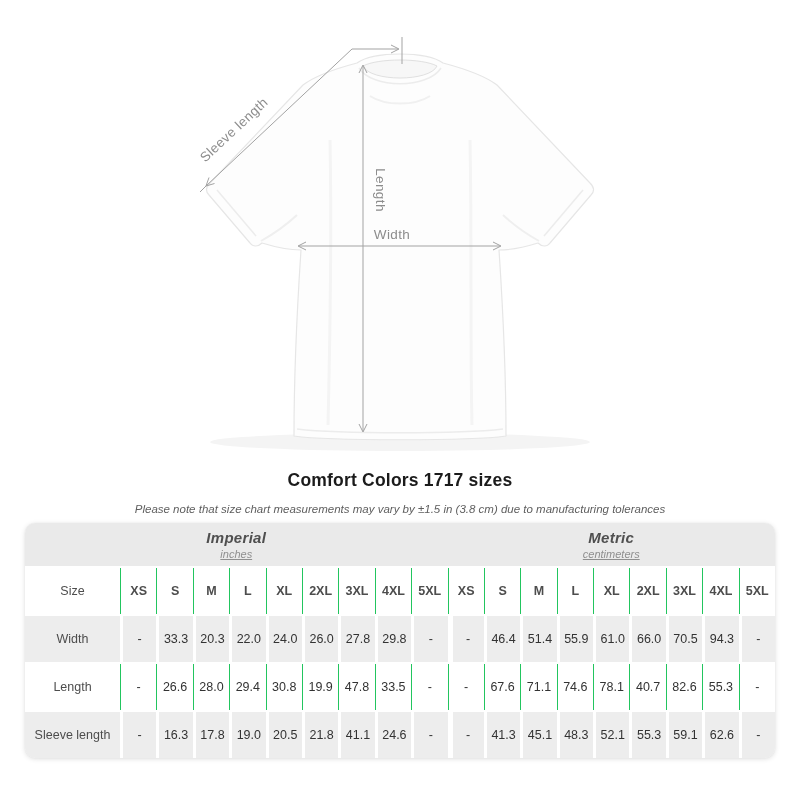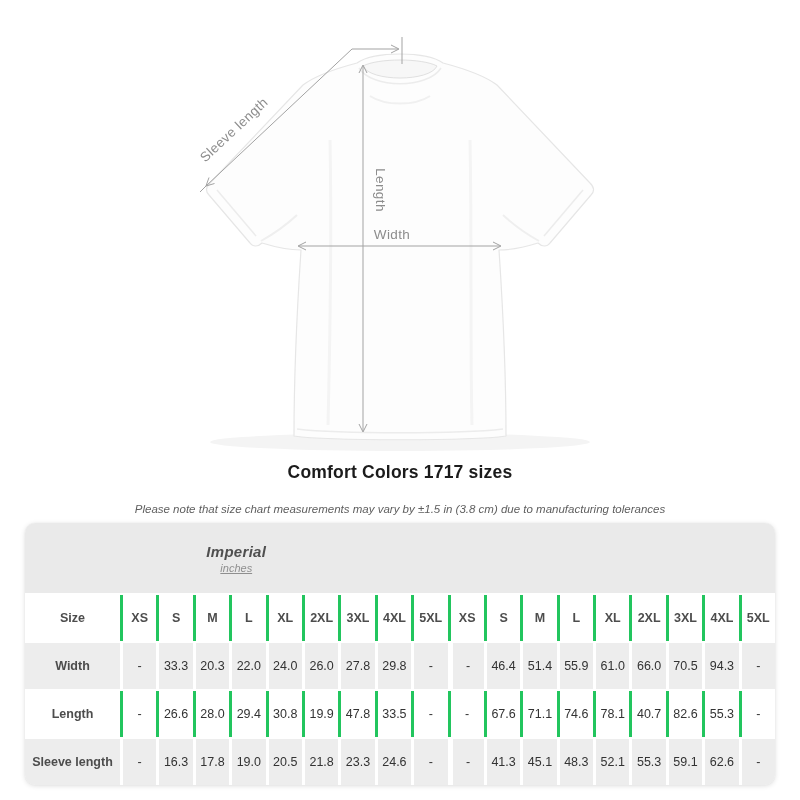--- a/index.html
+++ b/index.html
@@ -2,43 +2,43 @@
 <html><head>
 <meta charset="utf-8">
 <style>
   html,body{margin:0;padding:0;background:#fff;}
   body{width:800px;height:800px;position:relative;overflow:hidden;
        font-family:"Liberation Sans", sans-serif;}
 
   .diagram{position:absolute;top:0;left:0;width:800px;height:460px;}
 
   .title-block{position:absolute;top:458px;left:0;right:0;text-align:center;}
-  .title-block h1{margin:4px;font-size:17.5px;font-weight:bold;color:#1b1b1b;letter-spacing:.2px;}
-  .title-block p{margin:20px 0 0;font-size:11.5px;font-style:italic;color:#5e5e5e;}
+  .title-block h1{margin:12px;font-size:17.5px;font-weight:bold;color:#1b1b1b;letter-spacing:.2px;}
+  .title-block p{margin:12px 0 0;font-size:11.5px;font-style:italic;color:#5e5e5e;}
 
   .chart{position:absolute;top:523px;left:25px;width:750px;
          border-radius:10px;overflow:hidden;background:#fff;
          box-shadow:0 1px 5px rgba(0,0,0,.13), 0 0 1px rgba(0,0,0,.10);
          display:flex;flex-direction:column;gap:2px;}
 
-  .unit-band{height:70px;background:#eaeaea;display:grid;
+  .unit-band{height:43px;background:#eaeaea;display:grid;
              grid-template-columns:95px repeat(18,1fr);}
   .unit-group{display:flex;flex-direction:column;align-items:center;justify-content:center;gap:2px;}
   .unit-imperial{grid-column:1/11;}
   .unit-metric{grid-column:11/20;}
   .unit-name{font-size:15px;font-weight:bold;font-style:italic;color:#4f4f4f;letter-spacing:.3px;}
   .unit-sub{font-size:11px;font-style:italic;color:#8f8f8f;text-decoration:underline;}
 
   .row{display:grid;grid-template-columns:95px repeat(18,1fr);height:46px;flex:0 0 46px;}
   .cell{display:flex;align-items:center;justify-content:center;min-width:0;}
-  .label-cell{font-weight:bold;color:#4d4d4d;font-size:12.5px;}
+  .label-cell{font-weight:normal;color:#4d4d4d;font-size:12.5px;}
   .head{font-weight:bold;color:#4d4d4d;font-size:12.5px;}
   .val{color:#333;font-size:12.5px;}
 
-  .row-white .cell + .cell{border-left:3px solid #22c55e;}
+  .row-white .cell + .cell{border-left:1px solid #22c55e;}
   .row-gray .cell{background:#ededed;}
   .row-gray .cell + .cell{border-left:3px solid #fff;}
   .row-gray .cell.group-start{border-left-width:5px;}
 
   svg text{font-family:"Liberation Sans", sans-serif;}
 </style>
 </head>
 <body>
 
 <div class="diagram">
@@ -94,20 +94,24 @@
 <div class="title-block">
   <h1>Comfort Colors 1717 sizes</h1>
   <p>Please note that size chart measurements may vary by ±1.5 in (3.8 cm) due to manufacturing tolerances</p>
 </div>
 
 <div class="chart">
   <div class="unit-band">
     <div class="unit-group unit-imperial">
       <div class="unit-name">Imperial</div>
       <div class="unit-sub">inches</div>
+    </div>
+    <div class="unit-group unit-metric">
+      <div class="unit-name">Metric</div>
+      <div class="unit-sub">centimeters</div>
     </div>
   </div>
 
   <div class="row row-white size-row">
     <div class="cell label-cell">Size</div>
   <div class="cell head">XS</div>
       <div class="cell head">S</div>
       <div class="cell head">M</div>
       <div class="cell head">L</div>
       <div class="cell head">XL</div>
@@ -171,21 +175,21 @@
     </div>
 
   <div class="row row-gray data-row">
     <div class="cell label-cell">Sleeve length</div>
   <div class="cell val">-</div>
       <div class="cell val">16.3</div>
       <div class="cell val">17.8</div>
       <div class="cell val">19.0</div>
       <div class="cell val">20.5</div>
       <div class="cell val">21.8</div>
-      <div class="cell val">23.3</div>
+      <div class="cell val">41.1</div>
       <div class="cell val">24.6</div>
       <div class="cell val">-</div>
       <div class="cell val group-start">-</div>
       <div class="cell val">41.3</div>
       <div class="cell val">45.1</div>
       <div class="cell val">48.3</div>
       <div class="cell val">52.1</div>
       <div class="cell val">55.3</div>
       <div class="cell val">59.1</div>
       <div class="cell val">62.6</div>

